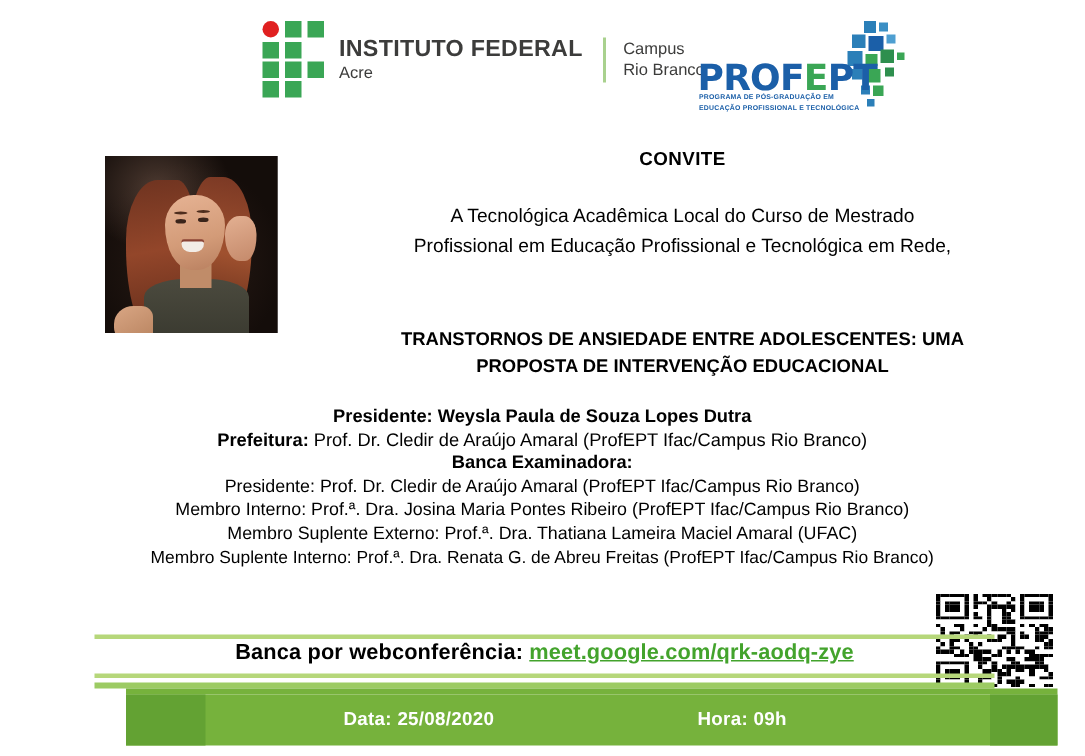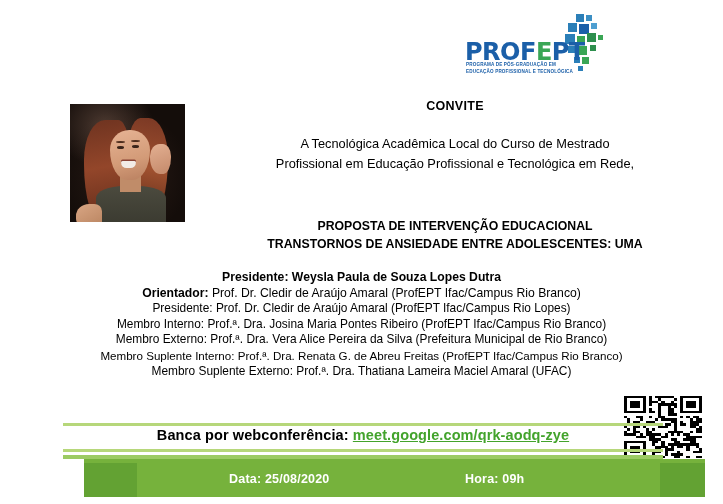--- a/index.html
+++ b/index.html
@@ -298,20 +298,43 @@
     position: absolute; left: 381px; top: 9px;
     color: #ffffff; font-size: 12.5px; font-weight: bold;
     letter-spacing: .2px;
   }
 </style>
 </head>
 <body>
 
 <div class="header">
 
+  <div class="if-logo-block">
+    <div class="if-mark">
+      <i class="dot" style="left:0px;  top:0px;"></i>
+      <i style="left:15px; top:0px;"></i>
+      <i style="left:30px; top:0px;"></i>
+      <i style="left:0px;  top:14px;"></i>
+      <i style="left:15px; top:14px;"></i>
+      <i style="left:0px;  top:27px;"></i>
+      <i style="left:15px; top:27px;"></i>
+      <i style="left:30px; top:27px;"></i>
+      <i style="left:0px;  top:40px;"></i>
+      <i style="left:15px; top:40px;"></i>
+    </div>
+    <div class="if-wordmark">
+      <span class="l1">INSTITUTO FEDERAL</span>
+      <span class="l2">Acre</span>
+    </div>
+    <div class="campus-divider"></div>
+    <div class="campus-text">
+      <div>Campus</div>
+      <div>Rio Branco</div>
+    </div>
+  </div>
 
   <div class="profept">
     <div class="brmap">
       <i style="left:28px; top:2px;  width:8px;  height:8px;  background:#2b7fb8;"></i>
       <i style="left:38px; top:3px;  width:6px;  height:6px;  background:#3b8fc4;"></i>
       <i style="left:20px; top:11px; width:9px;  height:9px;  background:#2b7fb8;"></i>
       <i style="left:31px; top:12px; width:10px; height:10px; background:#1b5fa8;"></i>
       <i style="left:43px; top:11px; width:6px;  height:6px;  background:#4e9fd1;"></i>
       <i style="left:17px; top:22px; width:10px; height:10px; background:#2b7fb8;"></i>
       <i style="left:29px; top:24px; width:8px;  height:8px;  background:#3aa655;"></i>
@@ -349,35 +372,35 @@
 </div>
 
 <div class="convite">CONVITE</div>
 
 <div class="intro">
   <div>A Tecnológica Acadêmica Local do  Curso de Mestrado</div>
   <div>Profissional em Educação Profissional e Tecnológica em Rede,</div>
 </div>
 
 <div class="thesis-title">
+  <div>TRANSTORNOS DE ANSIEDADE ENTRE ADOLESCENTES: UMA</div>
   <div>PROPOSTA DE INTERVENÇÃO EDUCACIONAL</div>
-  <div>TRANSTORNOS DE ANSIEDADE ENTRE ADOLESCENTES: UMA</div>
 </div>
 
 <div class="people">
   <div class="row"><b>Presidente:</b><b> Weysla Paula de Souza Lopes Dutra</b></div>
 
-  <div class="row"><b>Orientador:</b><span> Prof. Dr.  Cledir de Araújo Amaral (ProfEPT Ifac/Campus Rio Branco)</span></div>
-
-
-  <div class="row small">Presidente: Prof. Dr.  Cledir de Araújo Amaral (ProfEPT Ifac/Campus Rio Lopes)</div>
+  <div class="row"><b>Prefeitura:</b><span> Prof. Dr.  Cledir de Araújo Amaral (ProfEPT Ifac/Campus Rio Branco)</span></div>
+
+  <div class="banca-head">Banca Examinadora:</div>
+
+  <div class="row small">Presidente: Prof. Dr.  Cledir de Araújo Amaral (ProfEPT Ifac/Campus Rio Branco)</div>
   <div class="row small">Membro Interno: Prof.ª. Dra.  Josina Maria Pontes Ribeiro (ProfEPT Ifac/Campus Rio Branco)</div>
-  <div class="row small">Membro Externo: Prof.ª. Dra. Vera Alice Pereira da Silva (Prefeitura Municipal de Rio Branco)</div>
+  <div class="row small">Membro Suplente Externo: Prof.ª. Dra.  Thatiana Lameira Maciel Amaral (UFAC)</div>
   <div class="row tiny">Membro Suplente Interno: Prof.ª. Dra. Renata G. de Abreu Freitas (ProfEPT Ifac/Campus Rio Branco)</div>
-  <div class="row small">Membro Suplente Externo: Prof.ª. Dra.  Thatiana Lameira Maciel Amaral (UFAC)</div>
 </div>
 
 <div class="qr">
   <div class="grid" id="qr-grid">
       <span></span>
       <span></span>
       <span></span>
       <span></span>
       <span></span>
       <span></span>

